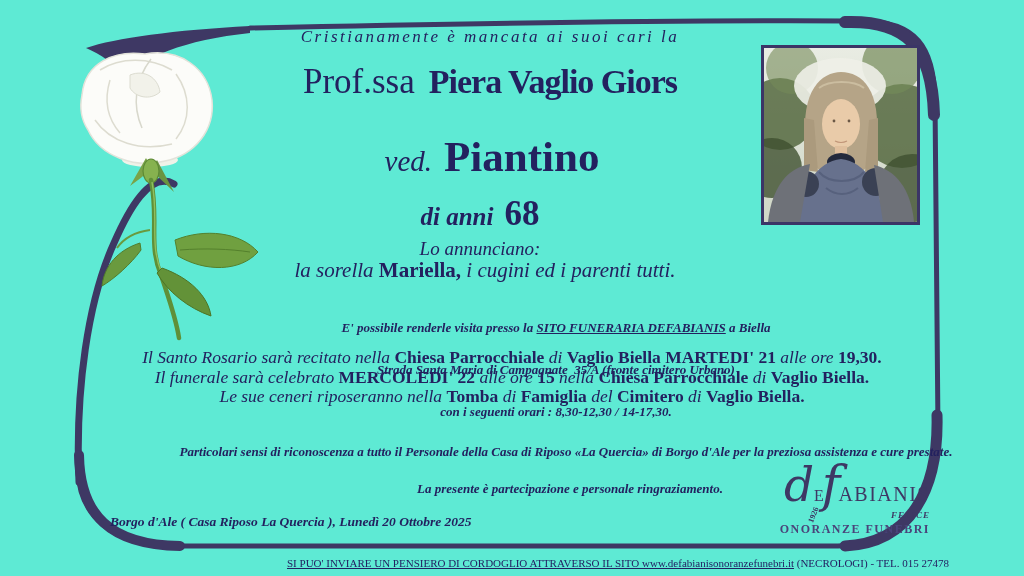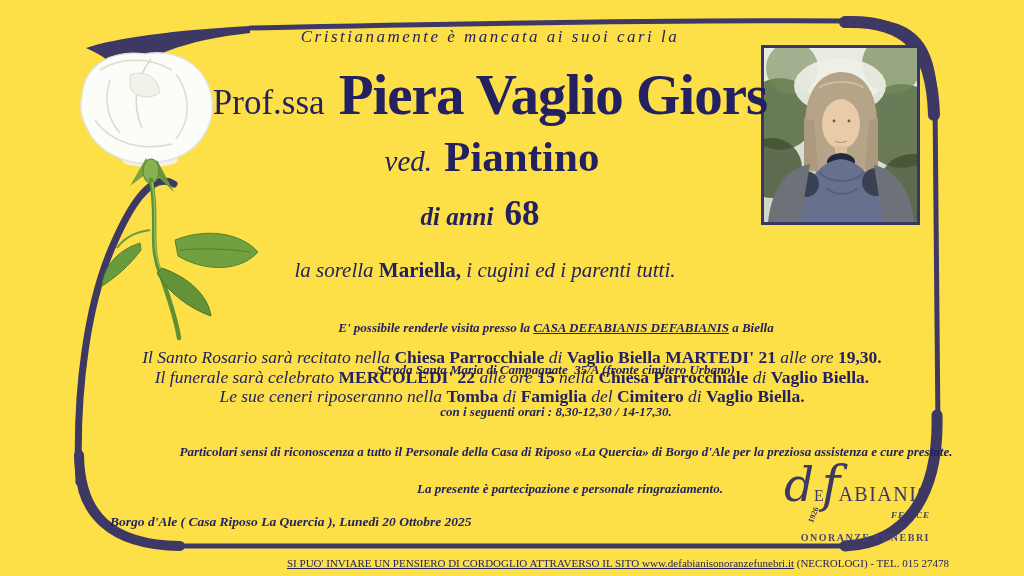--- a/index.html
+++ b/index.html
@@ -1,30 +1,30 @@
 <!DOCTYPE html>
 <html><head>
 <meta charset="utf-8">
 <style>
   html,body{margin:0;padding:0;background:#ffffff;}
   #card{
     position:relative; width:1024px; height:576px; overflow:hidden;
-    background:#fde047; color:#23215f;
+    background:#5eead4; color:#23215f;
     font-family:"Liberation Serif","DejaVu Serif",serif;
   }
   .abs{position:absolute;}
   .ctr{text-align:center;}
   .b{font-weight:bold; font-style:normal;}
   .i{font-style:italic;margin-top:48px;}
   .u{text-decoration:underline;}
 
   .intro{top:27px; left:0; width:980px; font-style:italic; font-size:17px; letter-spacing:2.5px;}
   .name-line{top:62px; left:0; width:980px; white-space:nowrap;}
   .name-title{font-size:35px;}
-  .name-main{font-weight:bold; font-size:57px; letter-spacing:-1px; margin-left:10px;}
+  .name-main{font-weight:bold; font-size:34px; letter-spacing:-1px; margin-left:10px;}
   .ved-line{top:132px; left:0; width:984px; white-space:nowrap;text-align:center;}
   .ved-label{font-style:italic; font-size:29px;}
   .ved-name{font-weight:bold; font-size:43px; margin-left:8px;}
   .age-line{top:194px; left:0; width:960px;}
   .age-label{font-style:italic; font-weight:bold; font-size:25px;}
   .age-num{font-weight:bold; font-size:35px; margin-left:7px;}
   .announce-label{top:238px; left:0; width:960px; font-style:italic; font-size:19px;}
   .family-line{top:258px; left:0; width:970px; font-size:21px;}
   .visit-block{top:293px; left:88px; width:936px; font-weight:bold; font-style:italic; font-size:13px; line-height:14px; white-space:pre-wrap;}
   .rites{top:348px; left:0; width:1024px; font-size:17.5px; line-height:19.5px;}
@@ -40,21 +40,21 @@
   .photo svg{display:block;}
 
   .logo{top:459px; left:772px; width:158px; text-align:right; color:#3e3864; line-height:1;}
   .logo-script{white-space:nowrap;}
   .logo-script span{display:inline-block; vertical-align:baseline;}
   .ld{font-style:italic; font-size:47px; font-family:"DejaVu Serif",serif;}
   .le{font-size:16px; letter-spacing:1px;}
   .lf{font-style:italic; font-size:50px; margin-left:-3px; margin-right:-2px; font-family:"DejaVu Serif",serif;}
   .lrest{font-size:20px; letter-spacing:1.5px;}
   .logo-felice{font-size:9px; font-weight:bold; font-style:italic; letter-spacing:1px; margin-top:2px;}
-  .logo-onoranze{font-size:10px; font-weight:bold; letter-spacing:1.5px; margin-top:13px; color:#4a447a;}
+  .logo-onoranze{font-size:12px; font-weight:bold; letter-spacing:1.5px; margin-top:3px; color:#4a447a;}
   .logo-year{position:absolute; left:34px; top:52px; font-size:8px; font-weight:bold; transform:rotate(-68deg);}
 </style>
 </head>
 <body>
 
 <div id="card">
 
   <svg class="abs" style="top:0;left:0;" width="1024" height="576" viewBox="0 0 1024 576" aria-hidden="true">
 
     <path d="M 250 28 C 480 23, 720 20, 862 21 C 916 21, 934 47, 935 100 L 938 430 C 939 482, 914 544, 838 546 L 175 546 C 110 546, 79 514, 78 470" fill="none" stroke="#3e3864" stroke-width="5" stroke-linecap="round"></path>
@@ -142,24 +142,25 @@
   <div class="abs ctr ved-line">
     <span class="ved-label">ved.</span>
     <span class="ved-name">Piantino</span>
   </div>
 
   <div class="abs ctr age-line">
     <span class="age-label">di anni</span>
     <span class="age-num">68</span>
   </div>
 
+  <div class="abs ctr announce-label">Lo annunciano:</div>
   <div class="abs ctr family-line"><span class="i">la sorella </span><span class="b">Mariella,</span><span class="i"> i cugini ed i parenti tutti.</span></div>
 
   <div class="abs ctr visit-block">
-    <div><span>E' possibile renderle visita presso la </span><span class="u">CASA DEFABIANIS DEFABIANIS</span><span> a Biella</span></div>
+    <div><span>E' possibile renderle visita presso la </span><span class="u">SITO FUNERARIA DEFABIANIS</span><span> a Biella</span></div>
     <div>Strada Santa Maria di Campagnate  35/A (fronte cimitero Urbano)</div>
     <div>con i seguenti orari : 8,30-12,30 / 14-17,30.</div>
   </div>
 
   <div class="abs ctr rites">
     <div><span class="i">Il Santo Rosario sarà recitato nella </span><span class="b">Chiesa Parrocchiale</span><span class="i"> di </span><span class="b">Vaglio Biella MARTEDI' 21</span><span class="i"> alle ore </span><span class="b">19,30.</span></div>
     <div><span class="i">Il funerale sarà celebrato </span><span class="b">MERCOLEDI' 22</span><span class="i"> alle ore </span><span class="b">15</span><span class="i"> nella </span><span class="b">Chiesa Parrocchiale</span><span class="i"> di </span><span class="b">Vaglio Biella.</span></div>
     <div><span class="i">Le sue ceneri riposeranno nella </span><span class="b">Tomba</span><span class="i"> di </span><span class="b">Famiglia</span><span class="i"> del </span><span class="b">Cimitero</span><span class="i"> di </span><span class="b">Vaglio Biella.</span></div>
   </div>
 

